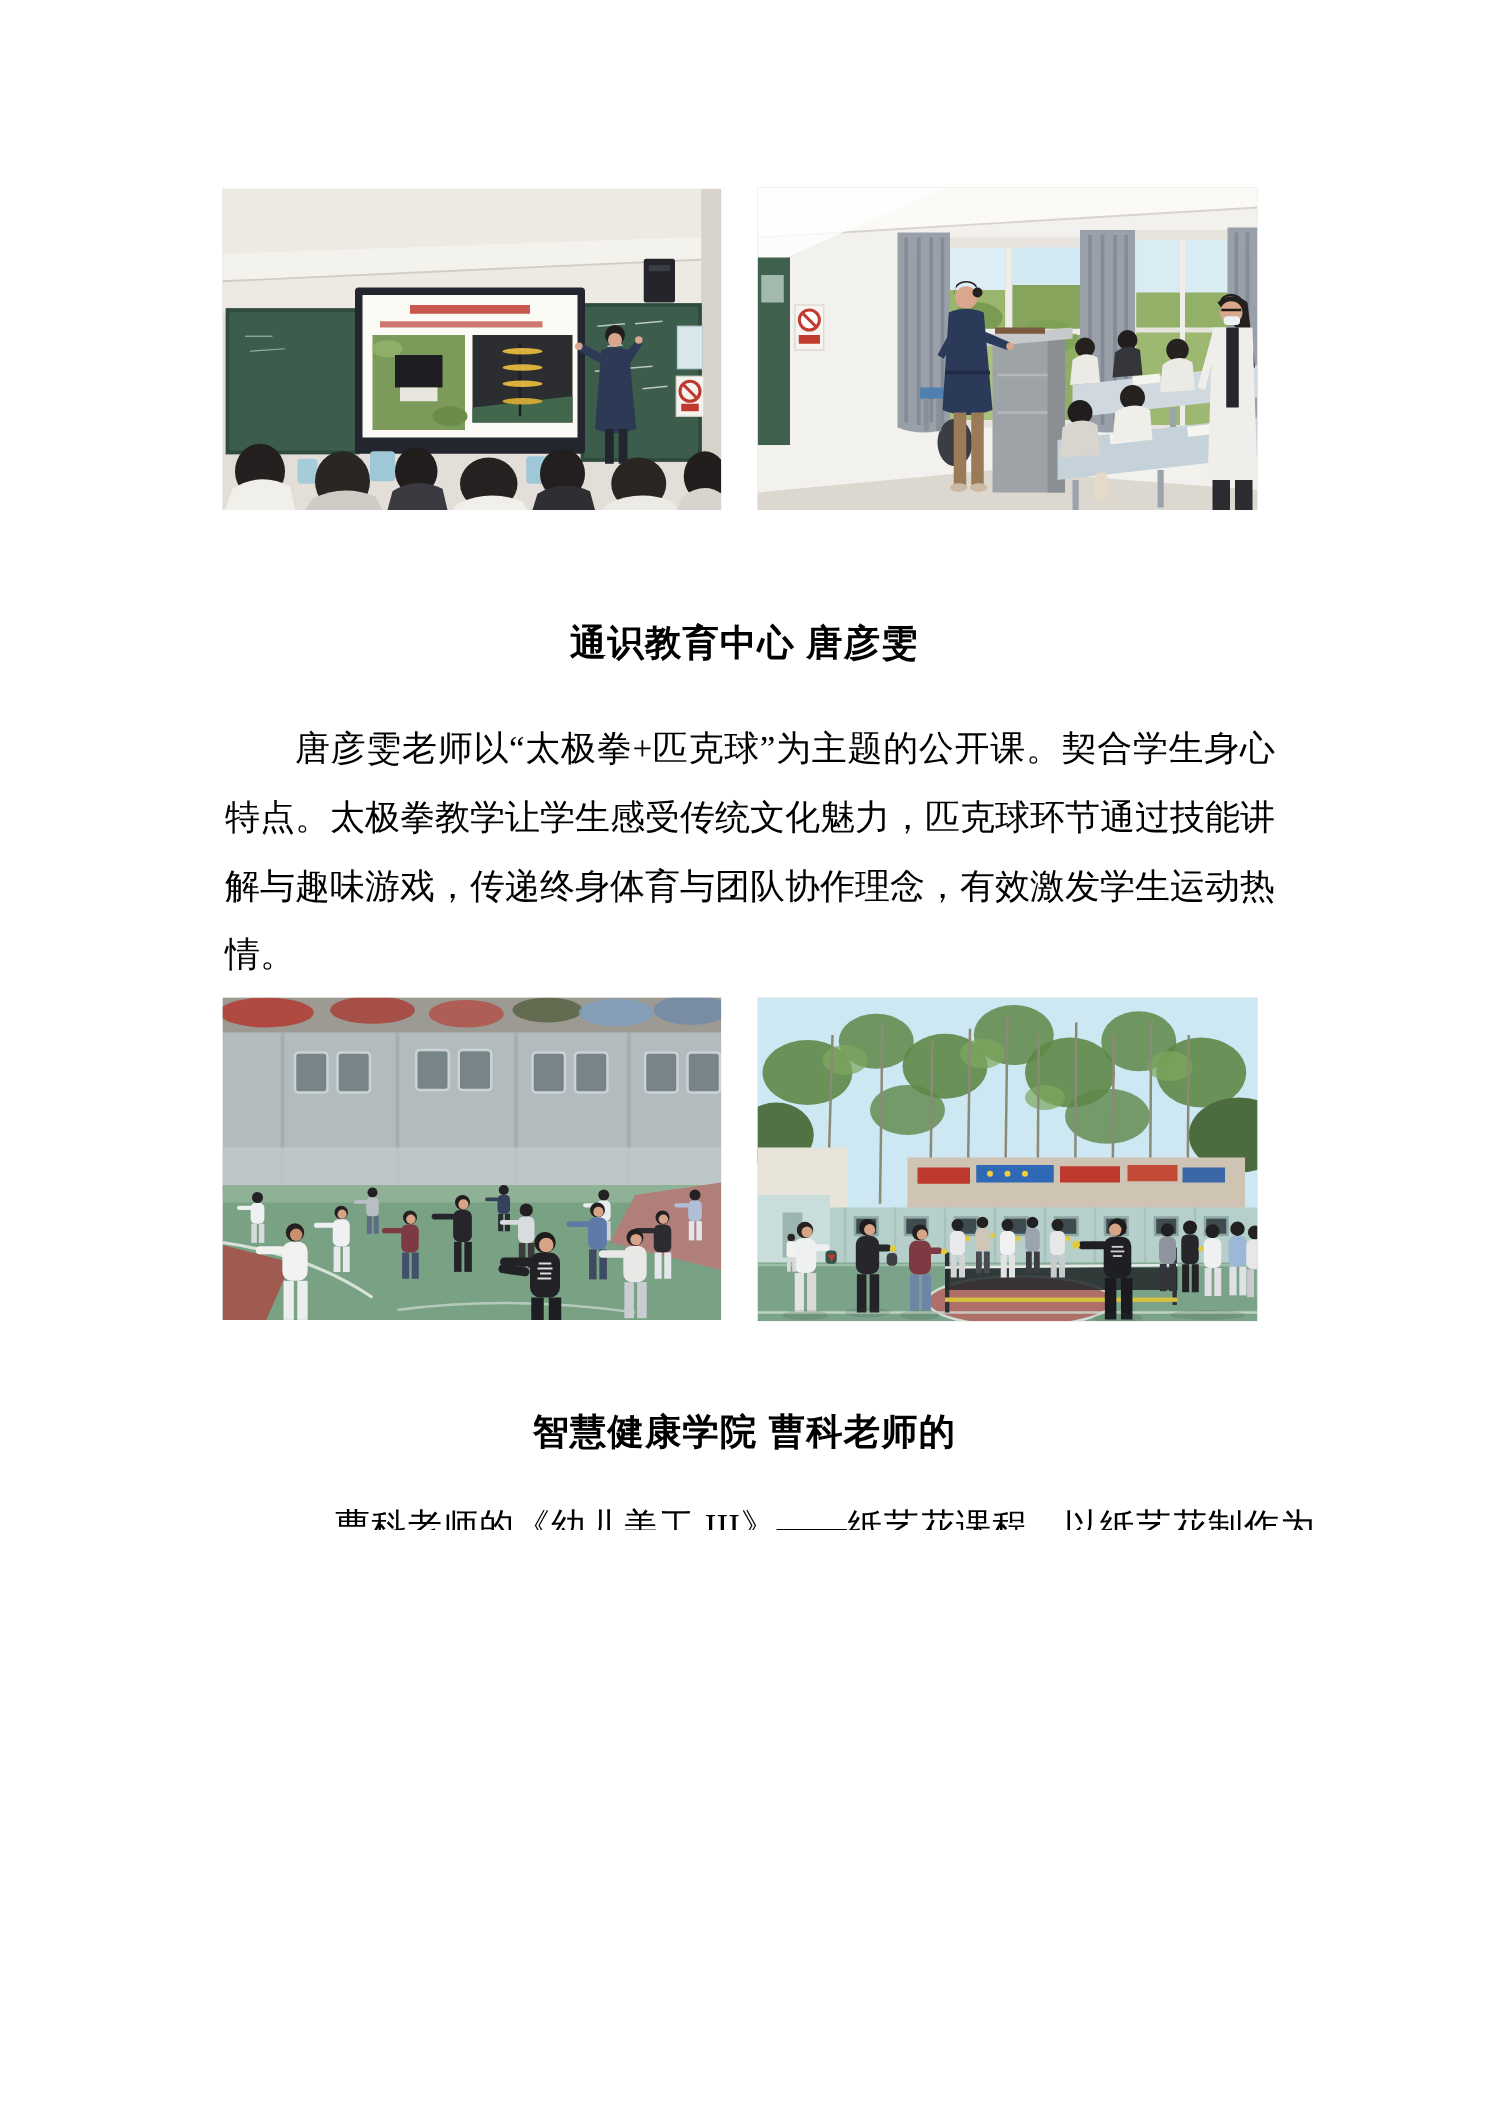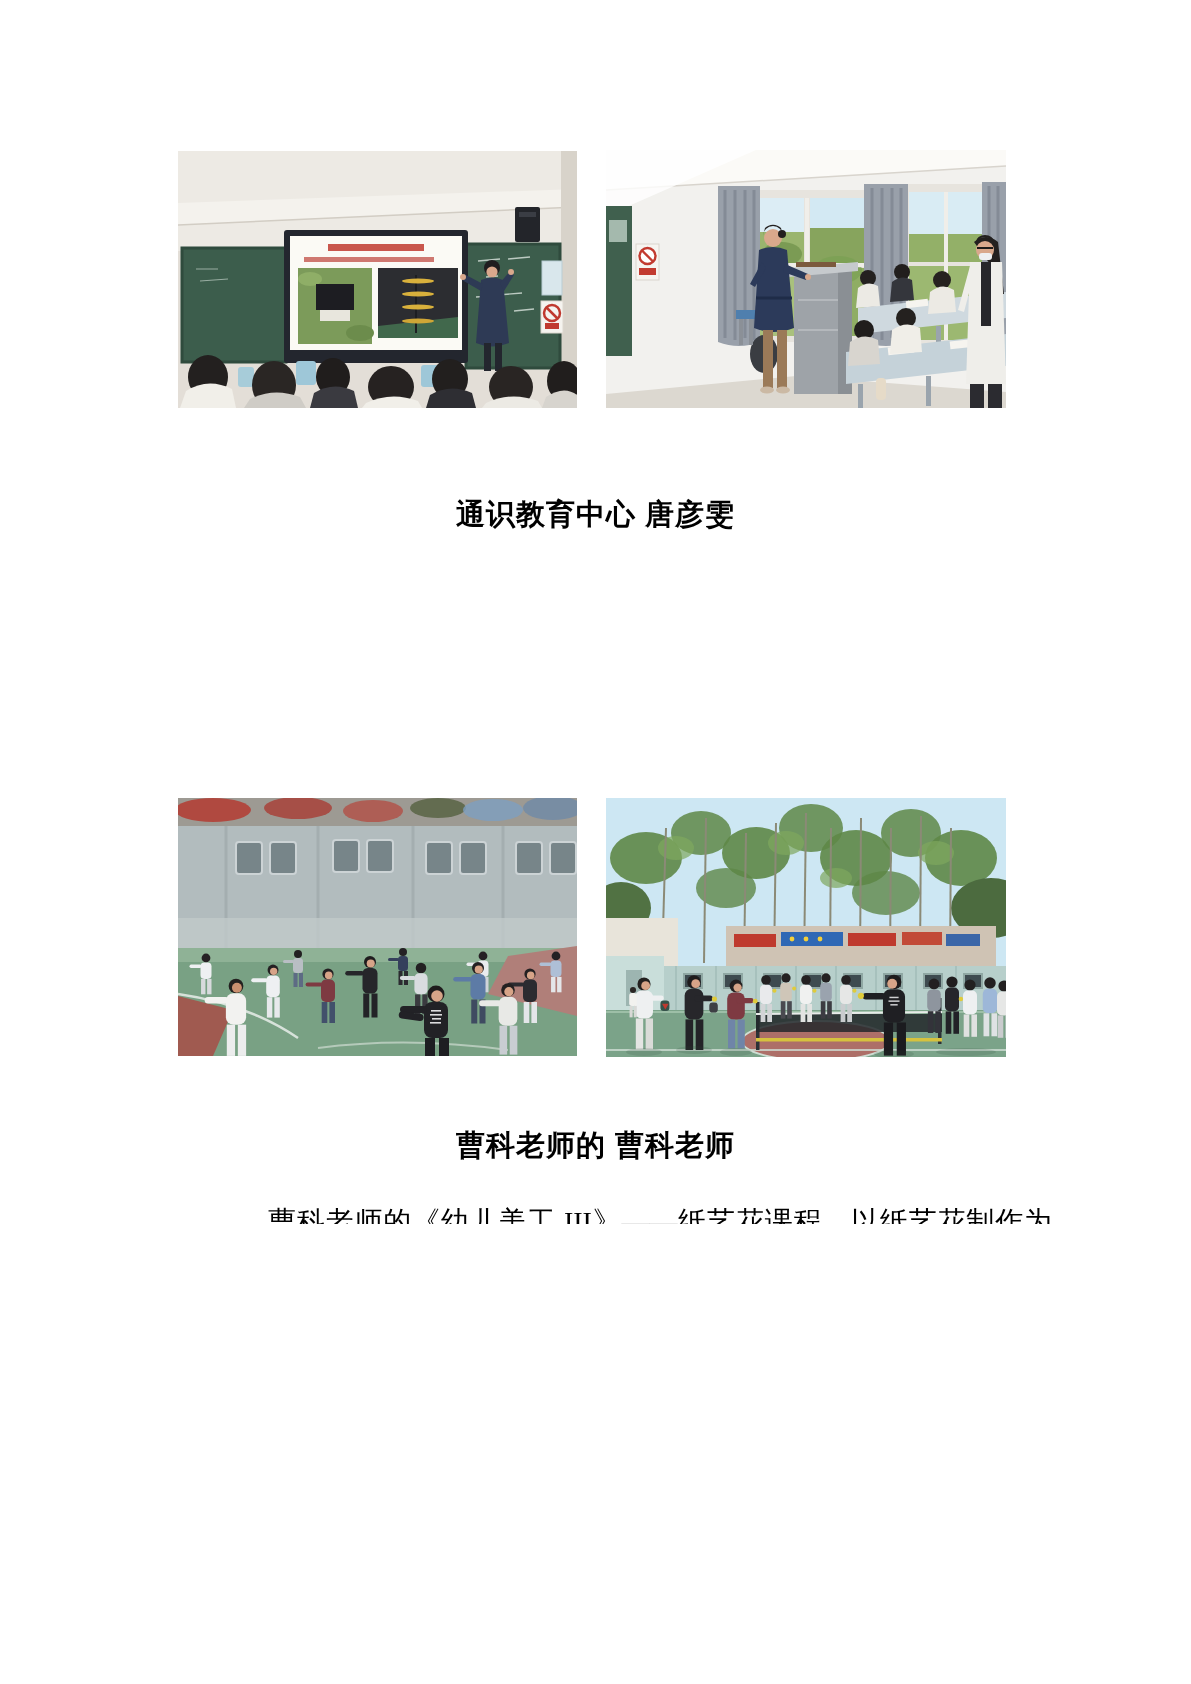--- a/index.html
+++ b/index.html
@@ -255,20 +255,21 @@
         <rect x="375" y="112" width="10" height="64" fill="#26262b"></rect>
         <polygon points="364,116 352,160 358,162 368,124" fill="#efeeea"></polygon>
         <rect x="364" y="234" width="14" height="24" fill="#2b2b30"></rect>
         <rect x="382" y="234" width="14" height="24" fill="#2b2b30"></rect>
       </g>
     </svg>
   </div>
 
   <div class="heading" id="heading-1">通识教育中心 唐彦雯</div>
 
+  <div class="para" id="para-1">唐彦雯老师以“太极拳+匹克球”为主题的公开课。契合学生身心特点。太极拳教学让学生感受传统文化魅力，匹克球环节通过技能讲解与趣味游戏，传递终身体育与团队协作理念，有效激发学生运动热情。</div>
 
   <div class="photo" id="photo-3">
     <svg viewBox="0 0 399 258" preserveAspectRatio="none">
       <rect width="399" height="258" fill="#b2bcbe"></rect>
 
       <rect width="399" height="28" fill="#9d9a93"></rect>
       <ellipse cx="35" cy="12" rx="38" ry="12" fill="#b5342c" opacity="0.8"></ellipse>
       <ellipse cx="120" cy="10" rx="34" ry="11" fill="#a9362e" opacity="0.75"></ellipse>
       <ellipse cx="195" cy="13" rx="30" ry="11" fill="#b5443a" opacity="0.7"></ellipse>
       <ellipse cx="260" cy="10" rx="28" ry="10" fill="#556040" opacity="0.8"></ellipse>
@@ -633,17 +634,17 @@
       <g fill="#2c4435" opacity="0.15">
         <ellipse cx="38" cy="254" rx="18" ry="4"></ellipse>
           <ellipse cx="88" cy="252" rx="18" ry="4"></ellipse>
         <ellipse cx="130" cy="254" rx="16" ry="4"></ellipse>
           <ellipse cx="288" cy="256" rx="20" ry="4"></ellipse>
         <ellipse cx="360" cy="254" rx="30" ry="4"></ellipse>
       </g>
     </svg>
   </div>
 
-  <div class="heading" id="heading-2">曹科老师的 曹科老师</div>
+  <div class="heading" id="heading-2">智慧健康学院 曹科老师的</div>
 
   <div class="para" id="para-2">曹科老师的《幼儿美工 III》——纸艺花课程。以纸艺花制作为核心，先搭建理论认知框架，再按 “讲解 — 示范 — 指导 — 点评” 流程开展实操教学，细致强调制作关键细节，让学生在动手实践中提升创意表达与细节把控能力。</div>
 
 </div>
 
 </body></html>

